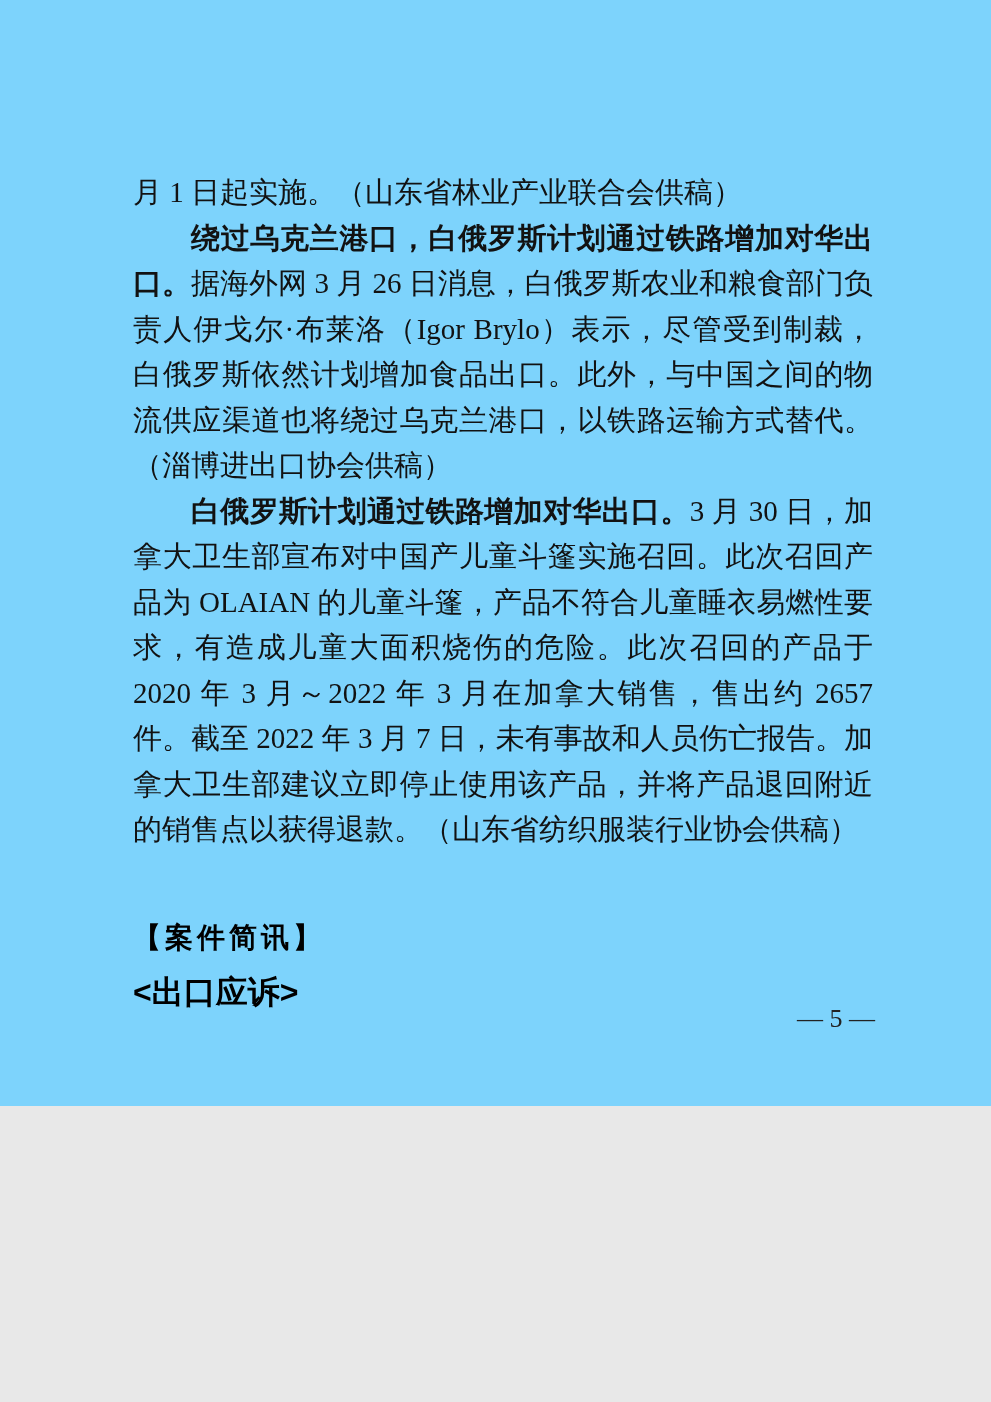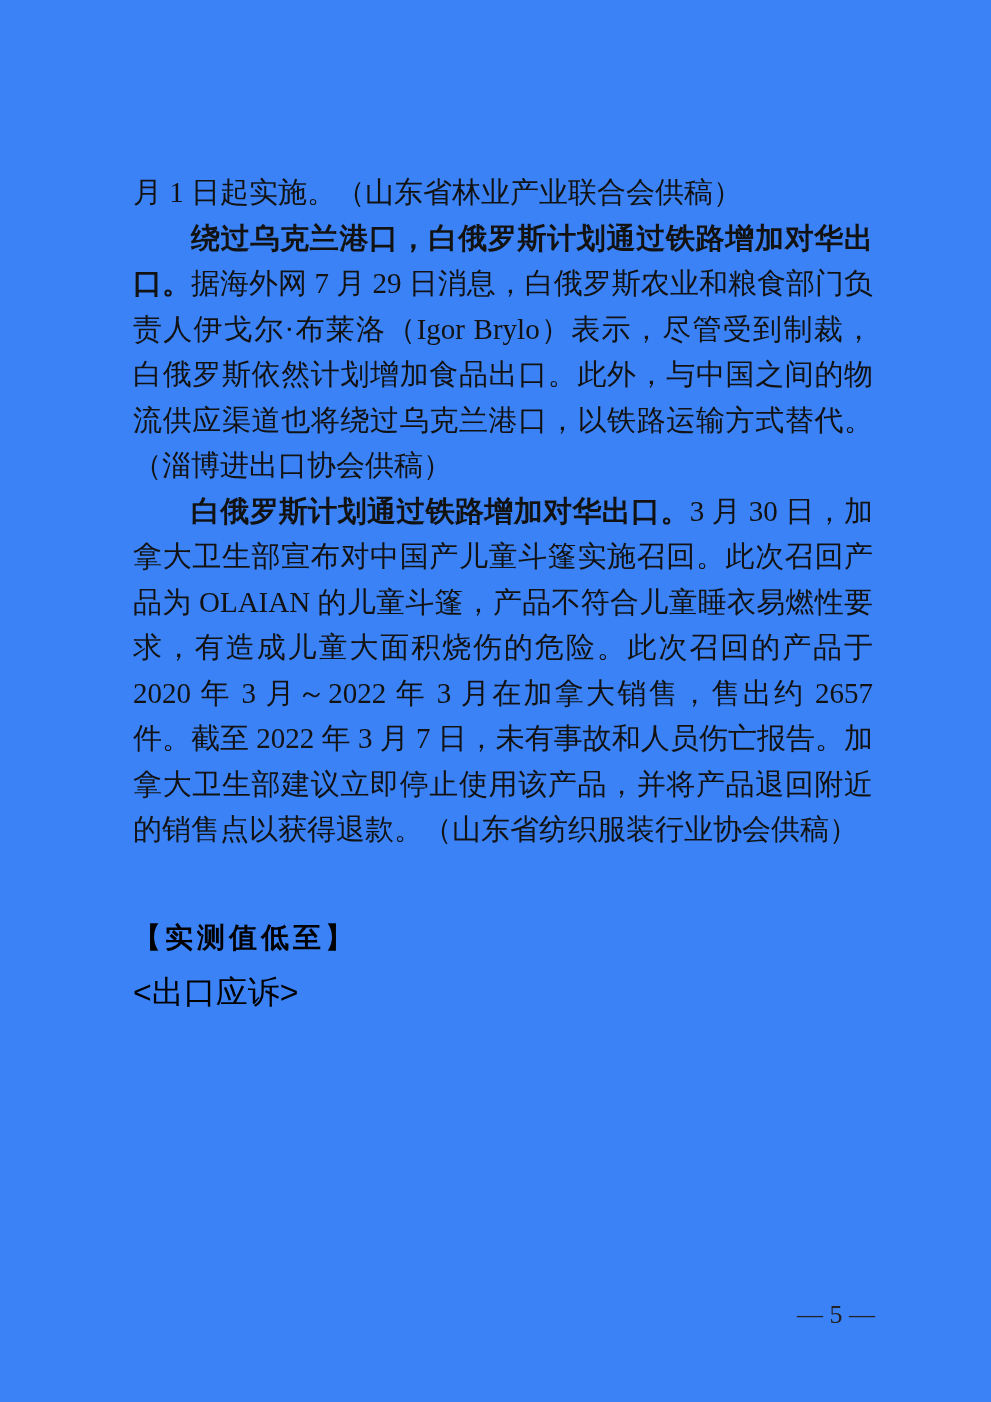--- a/index.html
+++ b/index.html
@@ -3,23 +3,23 @@
 <meta charset="utf-8">
 <style>
   html, body {
     margin: 0;
     padding: 0;
     background: #e8e8e8;
   }
   .page {
     position: relative;
     width: 991px;
-    height: 1402px;
+    height: 1106px;
     margin: 0 auto;
-    background: #3b82f6;
+    background: #7dd3fc;
     overflow: hidden;
     color: #121212;
   }
   .text-block {
     position: absolute;
     left: 133px;
     top: 170px;
     width: 740px;
   }
   p.body-par {
@@ -44,21 +44,21 @@
     font-weight: bold;
     font-size: 28px;
     line-height: 42px;
     letter-spacing: 4px;
     color: #000000;
   }
   .subsection-header {
     margin: 0;
     margin-top: 10px;
     font-family: "Liberation Sans", "DejaVu Sans", sans-serif;
-    font-weight: normal;
+    font-weight: bold;
     font-size: 32px;
     line-height: 46px;
     color: #000000;
   }
   .page-number {
     position: absolute;
     right: 116px;
     bottom: 72px;
     font-family: "Liberation Serif", "DejaVu Serif", serif;
     font-size: 26px;
@@ -67,25 +67,25 @@
   }
 </style>
 </head>
 <body>
 
 <div class="page">
   <div class="text-block">
 
     <p class="body-par"><span>月 1 日起实施。（山东省林业产业联合会供稿）</span></p>
 
-    <p class="body-par indent"><span class="lead">绕过乌克兰港口，白俄罗斯计划通过铁路增加对华出口。</span><span>据海外网 7 月 29 日消息，白俄罗斯农业和粮食部门负责人伊戈尔·布莱洛（Igor Brylo）表示，尽管受到制裁，白俄罗斯依然计划增加食品出口。此外，与中国之间的物流供应渠道也将绕过乌克兰港口，以铁路运输方式替代。（淄博进出口协会供稿）</span></p>
+    <p class="body-par indent"><span class="lead">绕过乌克兰港口，白俄罗斯计划通过铁路增加对华出口。</span><span>据海外网 3 月 26 日消息，白俄罗斯农业和粮食部门负责人伊戈尔·布莱洛（Igor Brylo）表示，尽管受到制裁，白俄罗斯依然计划增加食品出口。此外，与中国之间的物流供应渠道也将绕过乌克兰港口，以铁路运输方式替代。（淄博进出口协会供稿）</span></p>
 
 
     <p class="body-par indent"><span class="lead">白俄罗斯计划通过铁路增加对华出口。</span><span>3 月 30 日，加拿大卫生部宣布对中国产儿童斗篷实施召回。此次召回产品为 OLAIAN 的儿童斗篷，产品不符合儿童睡衣易燃性要求，有造成儿童大面积烧伤的危险。此次召回的产品于 2020 年 3 月～2022 年 3 月在加拿大销售，售出约 2657 件。截至 2022 年 3 月 7 日，未有事故和人员伤亡报告。加拿大卫生部建议立即停止使用该产品，并将产品退回附近的销售点以获得退款。（山东省纺织服装行业协会供稿）</span></p>
 
-    <p class="section-header">【实测值低至】</p>
+    <p class="section-header">【案件简讯】</p>
 
     <p class="subsection-header">&lt;出口应诉&gt;</p>
 
   </div>
 
   <div class="page-number">— 5 —</div>
 </div>
 
 </body></html>

